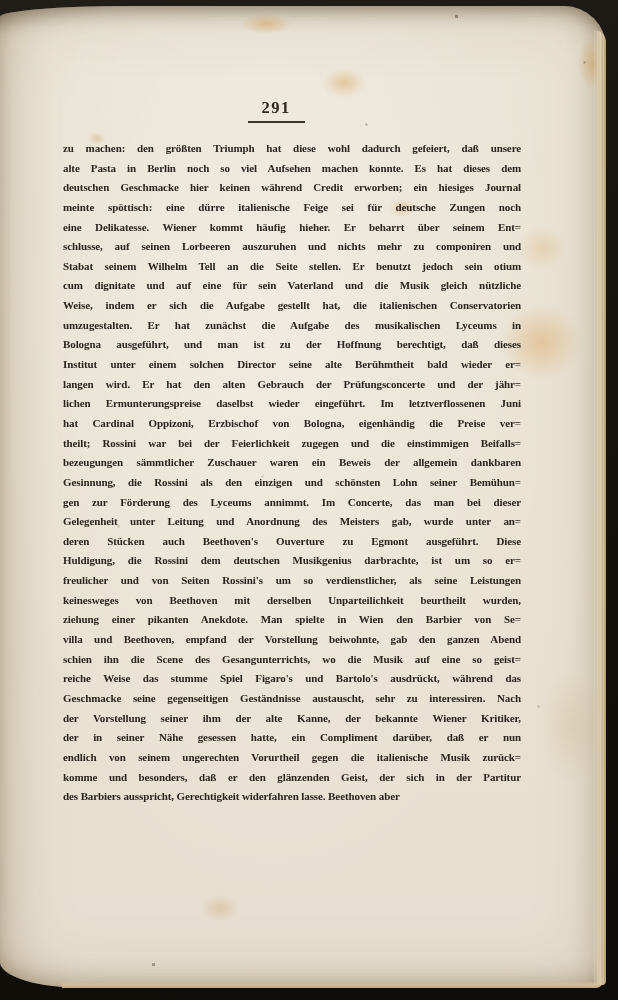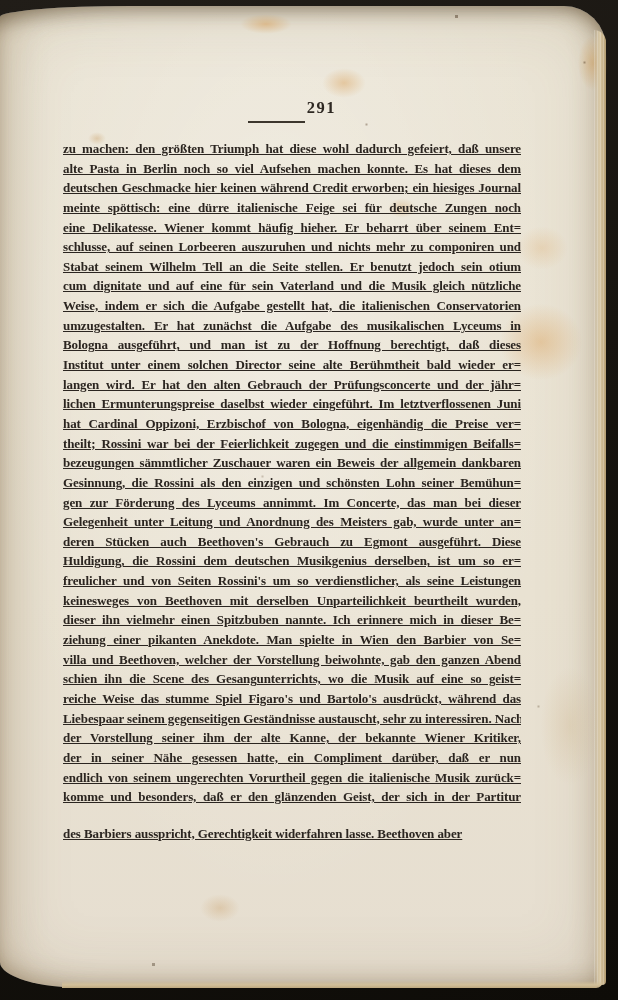--- a/index.html
+++ b/index.html
@@ -56,45 +56,44 @@
       456px 10px 0 1px rgba(70,52,32,0.45),
       153px 958px 0 1px rgba(70,52,32,0.40),
       366px 118px 0 0.5px rgba(90,66,40,0.40),
       584px 56px 0 0.5px rgba(90,66,40,0.45),
       118px 520px 0 0.5px rgba(90,66,40,0.30),
       538px 700px 0 0.5px rgba(90,66,40,0.30),
       262px 470px 0 0.5px rgba(90,66,40,0.25);
   }
   .pagenum-wrap {
     position: absolute; left: 216px; top: 92px; width: 120px;
-    text-align: right;
+    text-align: center;
   }
   .pagenum {
     font-size: 16.5px; font-weight: bold; letter-spacing: 1.5px;
     color: #2e2822;
   }
   .pagenum-rule {
     width: 57px; height: 2px; margin: 3px auto 0 auto;
     background: #3c362d;
   }
   .textblock {
     position: absolute; left: 63px; top: 133px; width: 458px;
   }
   .line {
     height: 19.65px; line-height: 19.65px;
     overflow: hidden;
-    font-size: 13px; font-weight: bold;
+    font-size: 11px; font-weight: bold;
     color: #2b2520;
     text-align: justify;
     text-align-last: justify;
     letter-spacing: -0.1px;
     white-space: nowrap;
-    text-decoration: underline;
   }
-  .line:last-child { text-align-last: left; margin-top: 17px; }
+  .line:last-child { text-align-last: left; }
 </style>
 </head>
 <body>
 
 <div class="backdrop">
   <div class="page">
 
     <div class="stain s1"></div>
     <div class="stain s2"></div>
     <div class="stain s3"></div>
@@ -128,30 +127,29 @@
         <div class="line">Bologna ausgeführt, und man ist zu der Hoffnung berechtigt, daß dieses</div>
         <div class="line">Institut unter einem solchen Director seine alte Berühmtheit bald wieder er=</div>
         <div class="line">langen wird.  Er hat den alten Gebrauch der Prüfungsconcerte und der jähr=</div>
         <div class="line">lichen Ermunterungspreise daselbst wieder eingeführt.  Im letztverflossenen Juni</div>
         <div class="line">hat Cardinal Oppizoni, Erzbischof von Bologna, eigenhändig die Preise ver=</div>
         <div class="line">theilt; Rossini war bei der Feierlichkeit zugegen und die einstimmigen Beifalls=</div>
         <div class="line">bezeugungen sämmtlicher Zuschauer waren ein Beweis der allgemein dankbaren</div>
         <div class="line">Gesinnung, die Rossini als den einzigen und schönsten Lohn seiner Bemühun=</div>
         <div class="line">gen zur Förderung des Lyceums annimmt.  Im Concerte, das man bei dieser</div>
         <div class="line">Gelegenheit unter Leitung und Anordnung des Meisters gab, wurde unter an=</div>
-        <div class="line">deren Stücken auch Beethoven's Gebrauch zu Egmont ausgeführt.  Diese</div>
-        <div class="line">Huldigung, die Rossini dem deutschen Musikgenius derselben, ist um so er=</div>
+        <div class="line">deren Stücken auch Beethoven's Ouverture zu Egmont ausgeführt.  Diese</div>
+        <div class="line">Huldigung, die Rossini dem deutschen Musikgenius darbrachte, ist um so er=</div>
         <div class="line">freulicher und von Seiten Rossini's um so verdienstlicher, als seine Leistungen</div>
         <div class="line">keinesweges von Beethoven mit derselben Unparteilichkeit beurtheilt wurden,</div>
-        <div class="line">dieser ihn vielmehr einen Spitzbuben nannte.  Ich erinnere mich in dieser Be=</div>
         <div class="line">ziehung einer pikanten Anekdote.  Man spielte in Wien den Barbier von Se=</div>
-        <div class="line">villa und Beethoven, welcher der Vorstellung beiwohnte, gab den ganzen Abend</div>
+        <div class="line">villa und Beethoven, empfand der Vorstellung beiwohnte, gab den ganzen Abend</div>
         <div class="line">schien ihn die Scene des Gesangunterrichts, wo die Musik auf eine so geist=</div>
         <div class="line">reiche Weise das stumme Spiel Figaro's und Bartolo's ausdrückt, während das</div>
-        <div class="line">Liebespaar seinem gegenseitigen Geständnisse austauscht, sehr zu interessiren. Nach</div>
+        <div class="line">Geschmacke seine gegenseitigen Geständnisse austauscht, sehr zu interessiren. Nach</div>
         <div class="line">der Vorstellung seiner ihm der alte Kanne, der bekannte Wiener Kritiker,</div>
         <div class="line">der in seiner Nähe gesessen hatte, ein Compliment darüber, daß er nun</div>
         <div class="line">endlich von seinem ungerechten Vorurtheil gegen die italienische Musik zurück=</div>
         <div class="line">komme und besonders, daß er den glänzenden Geist, der sich in der Partitur</div>
         <div class="line">des Barbiers ausspricht, Gerechtigkeit widerfahren lasse.  Beethoven aber</div>
       </div>
 
   </div>
 </div>
 

